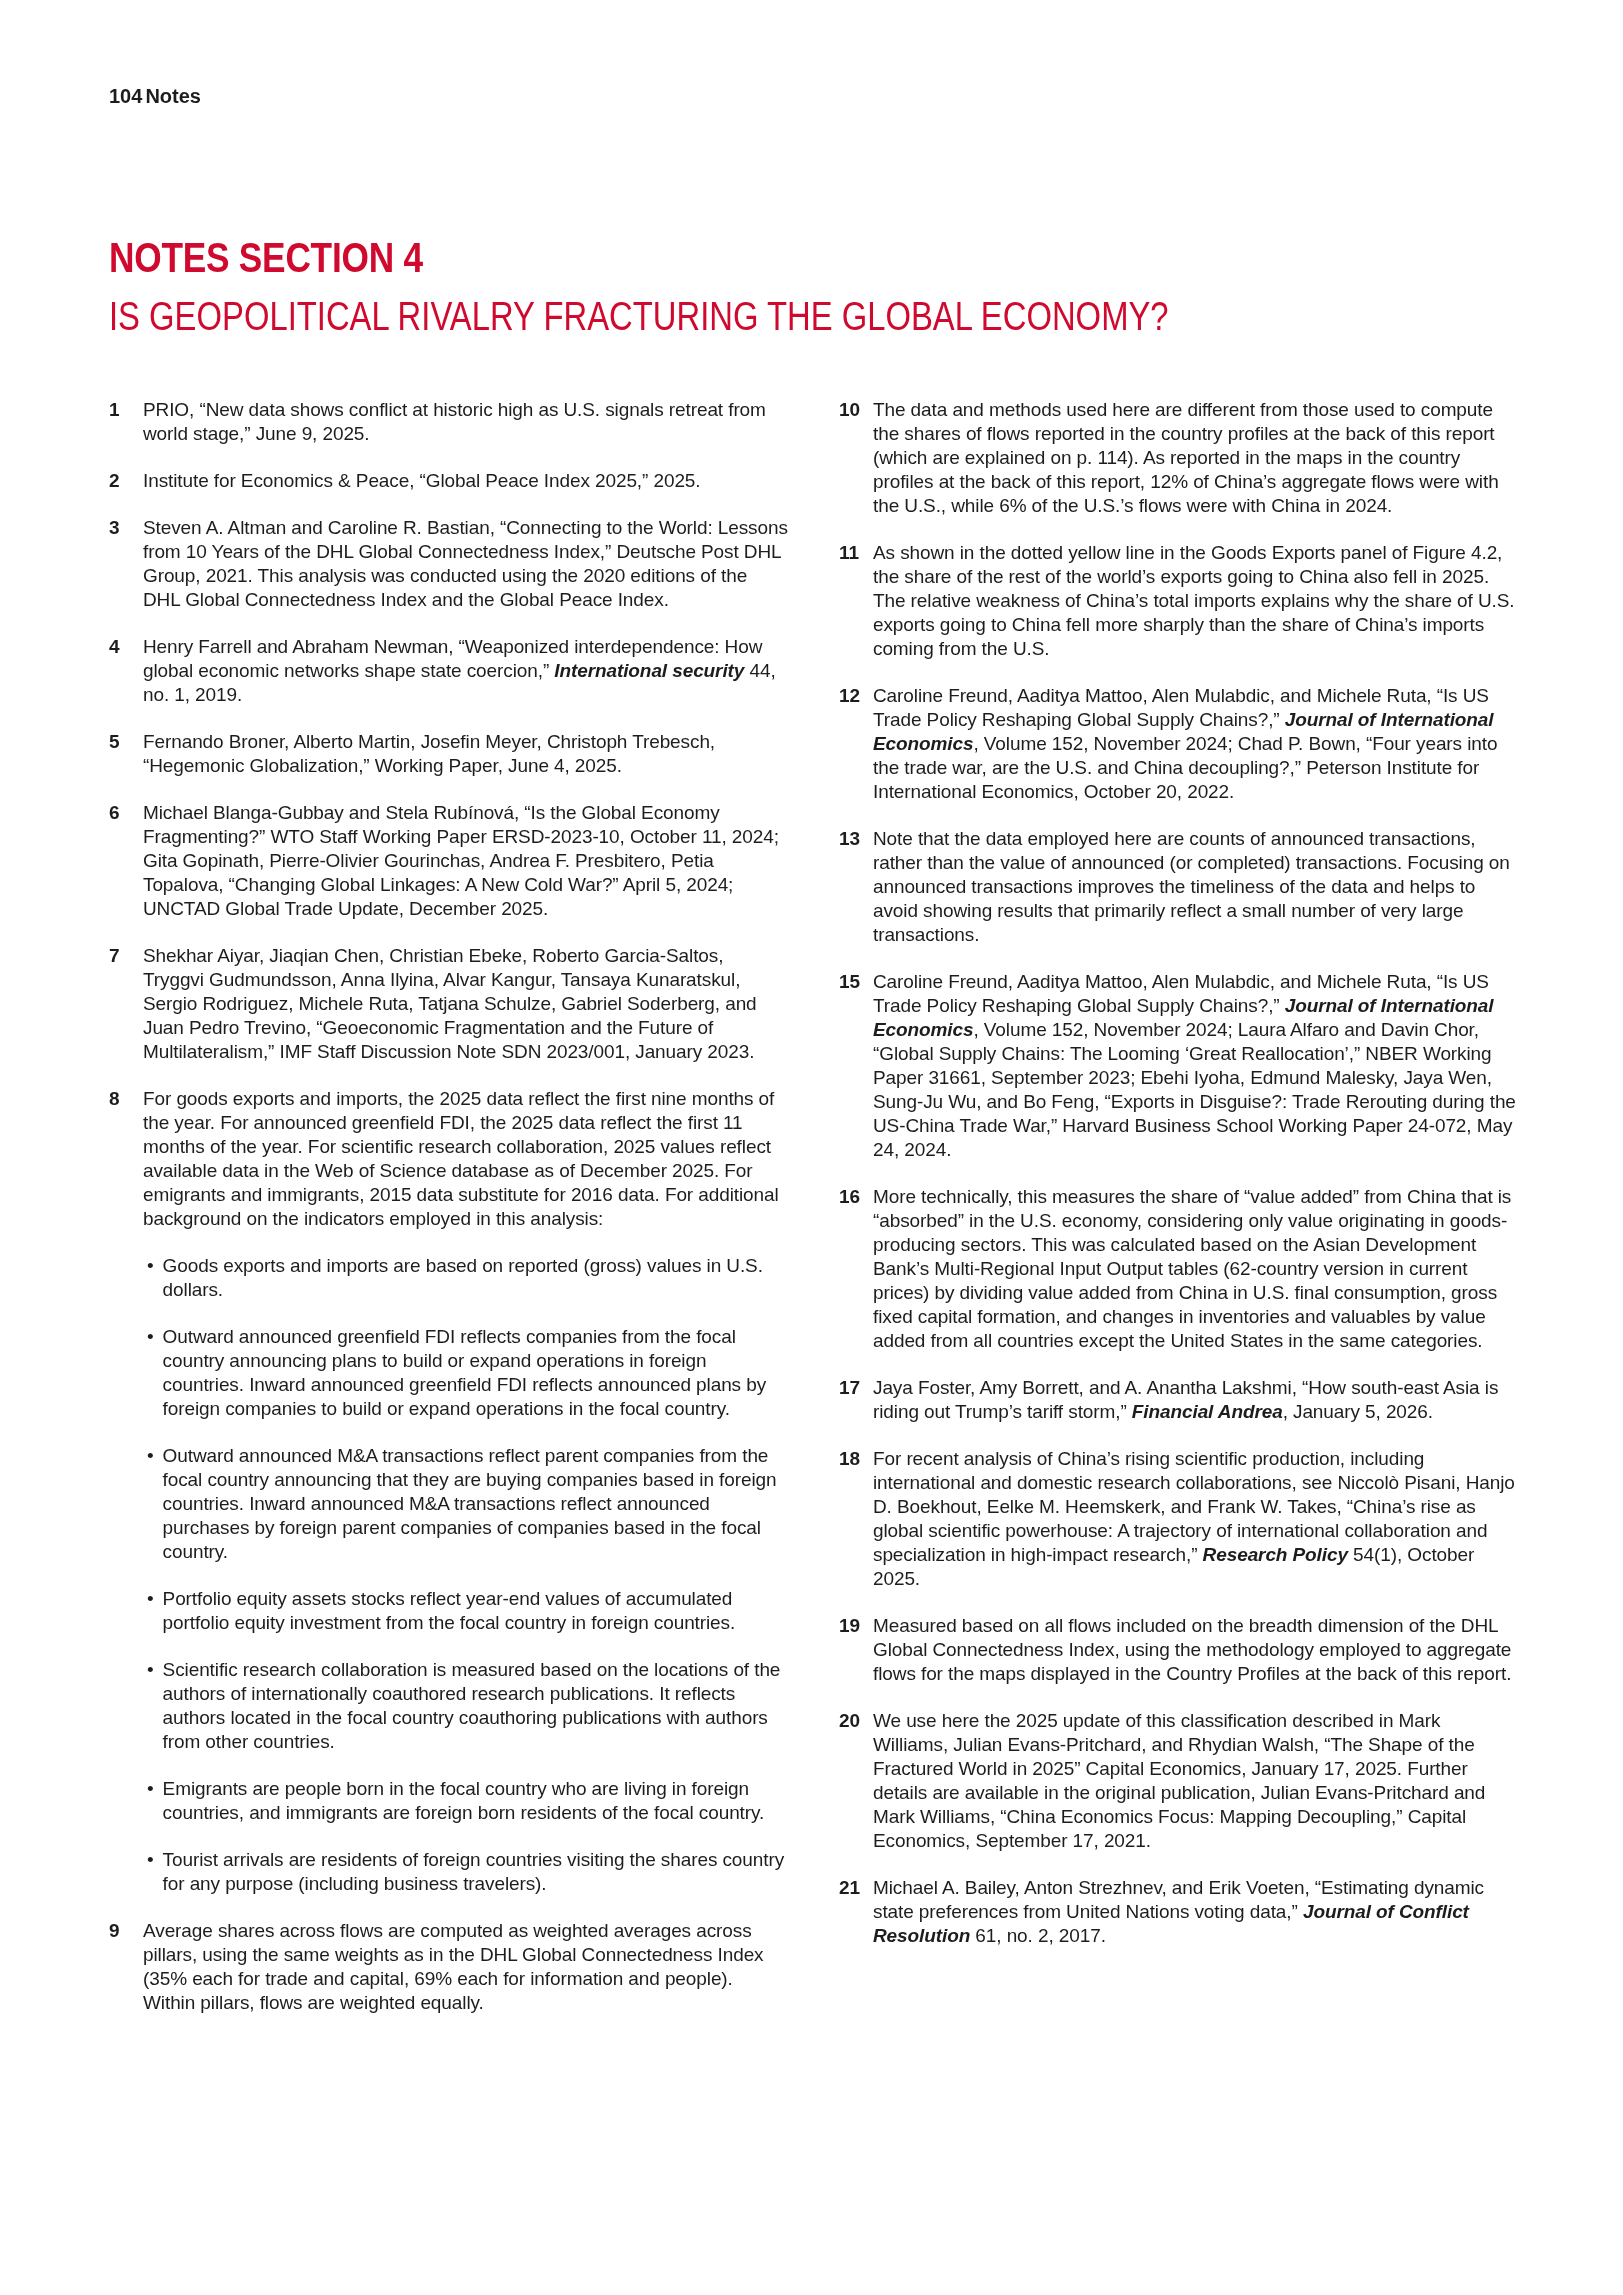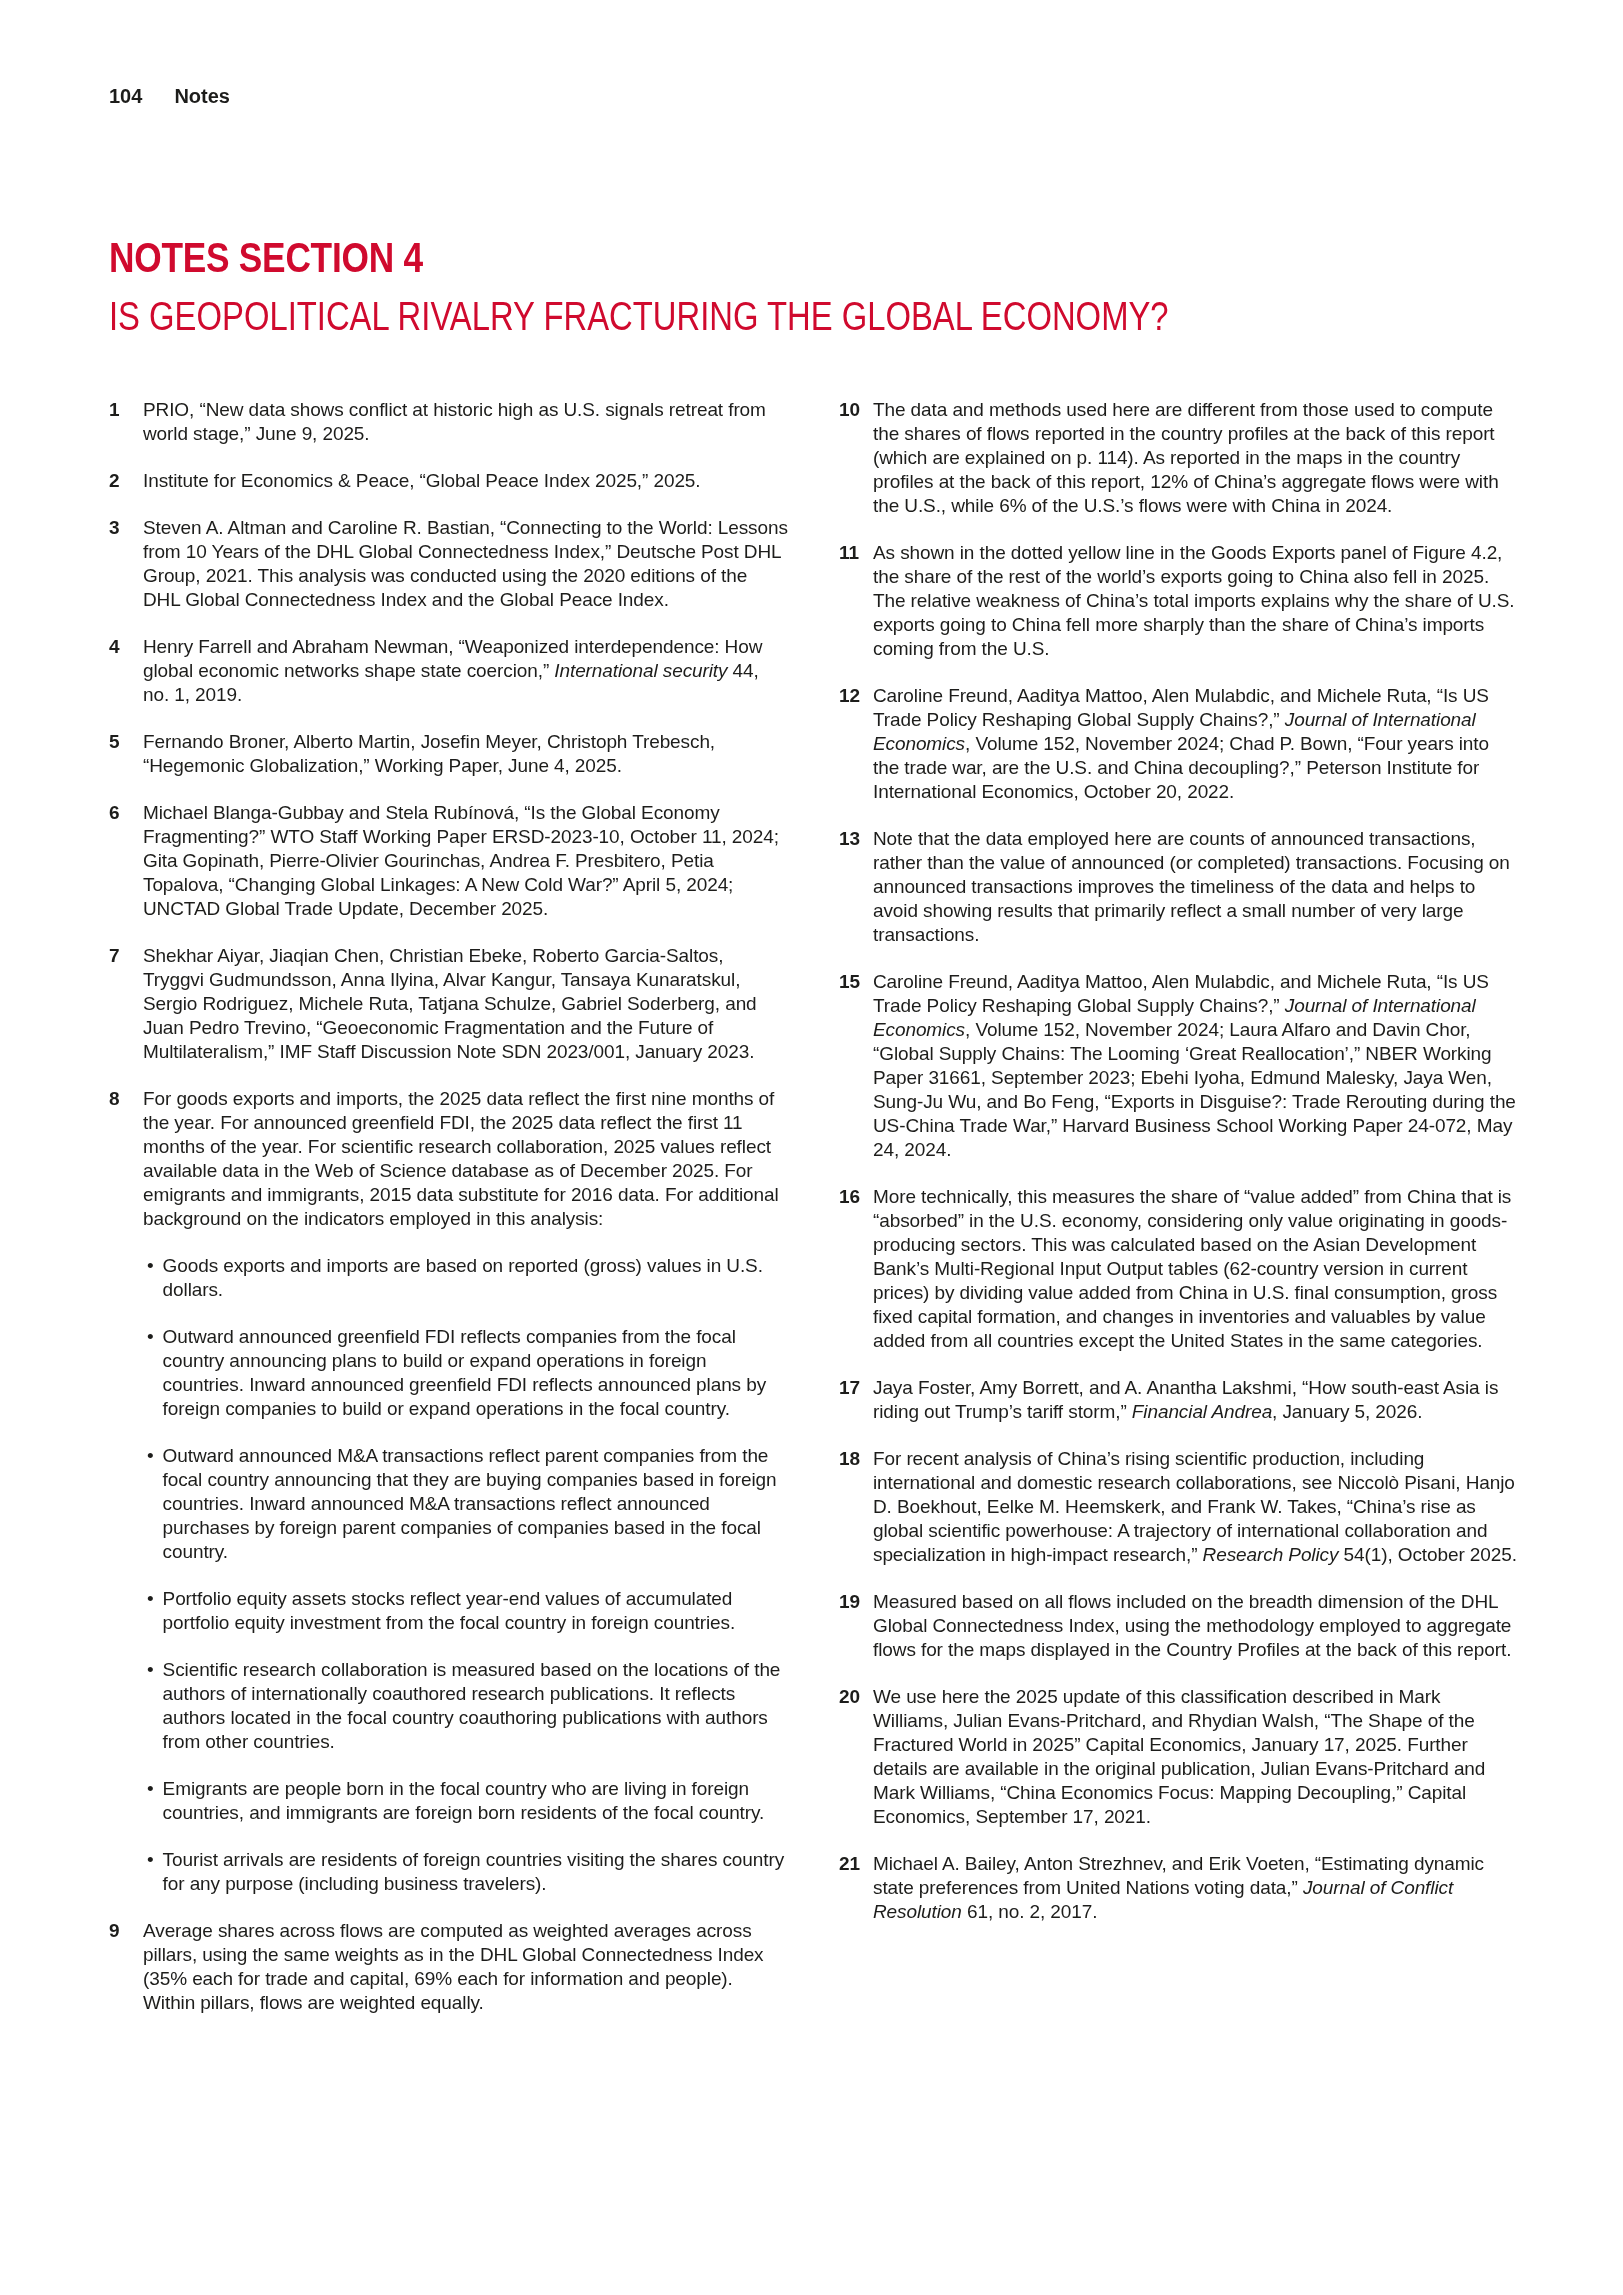--- a/index.html
+++ b/index.html
@@ -9,21 +9,21 @@
   html,body{margin:0;padding:0;}
   body{
     width:1623px;height:2295px;position:relative;background:#ffffff;
     font-family:"Liberation Sans",sans-serif;color:var(--ink);
   }
   .page{position:absolute;inset:0;overflow:hidden;}
 
   
   .page-header{position:absolute;left:109px;top:85px;font-size:20px;line-height:23.6px;}
   .page-header .pnum{font-weight:700;}
-  .page-header .plabel{font-weight:700;margin-left:32px;}
+  .page-header .plabel{font-weight:700;margin-left:3px;}
 
   
   .titles{position:absolute;left:109px;top:236px;width:1440px;}
   .kicker{
     margin:0;font-size:42px;line-height:43px;font-weight:700;color:var(--red);
     transform:scaleX(.84);transform-origin:left center;white-space:nowrap;letter-spacing:-0.3px;
   }
   .subtitle{
     margin:15.7px 0 0 0;font-size:41px;line-height:42px;font-weight:400;color:var(--red);
     transform:scaleX(.80);transform-origin:left center;white-space:nowrap;letter-spacing:0;
@@ -36,21 +36,21 @@
     font-size:19px;line-height:24px;letter-spacing:-0.1px;
   }
   .col{width:679px;flex:0 0 auto;}
   .note{display:grid;grid-template-columns:34px 1fr;margin:0 0 23px 0;}
   .note:last-child{margin-bottom:0;}
   .num{font-weight:700;}
   .body p{margin:0 0 23px 0;}
   .body p:last-child{margin-bottom:0;}
   .bullet{display:grid;grid-template-columns:15.7px 1fr;padding-left:3.9px;}
   .bullet .marker{}
-  em{font-style:italic;}
+  em{font-style:italic;font-weight:bold;}
 </style>
 </head>
 <body>
 
 <div class="page">
 
   <header class="page-header">
     <span class="pnum">104</span><span class="plabel">Notes</span>
   </header>
 

